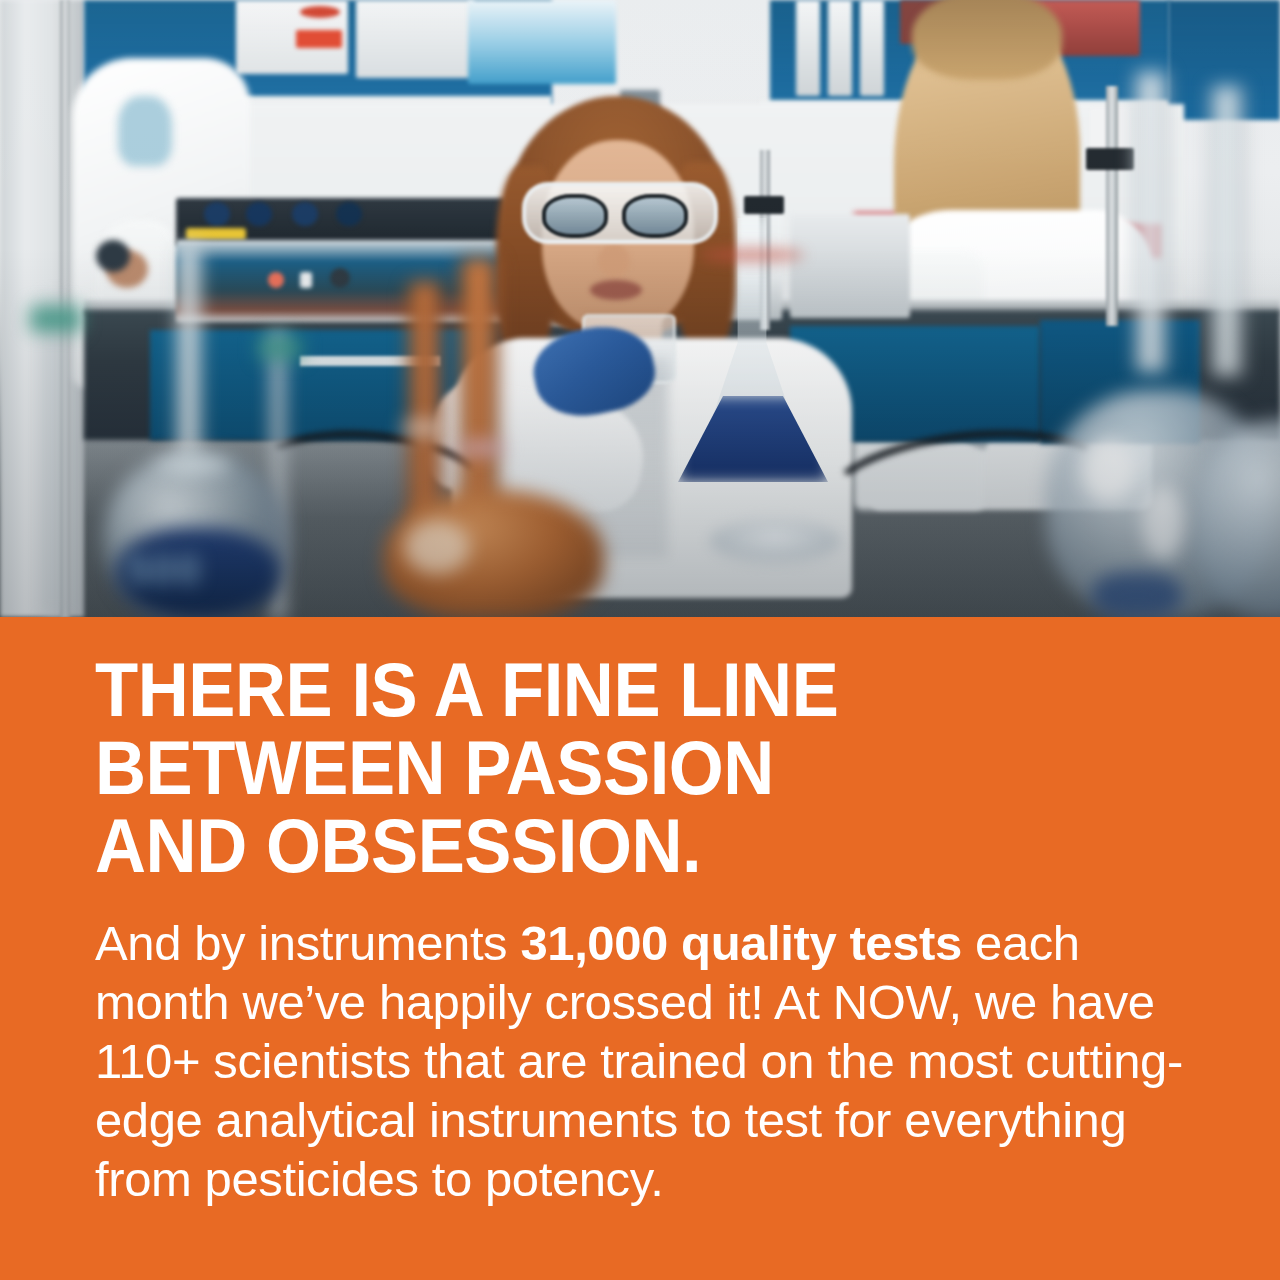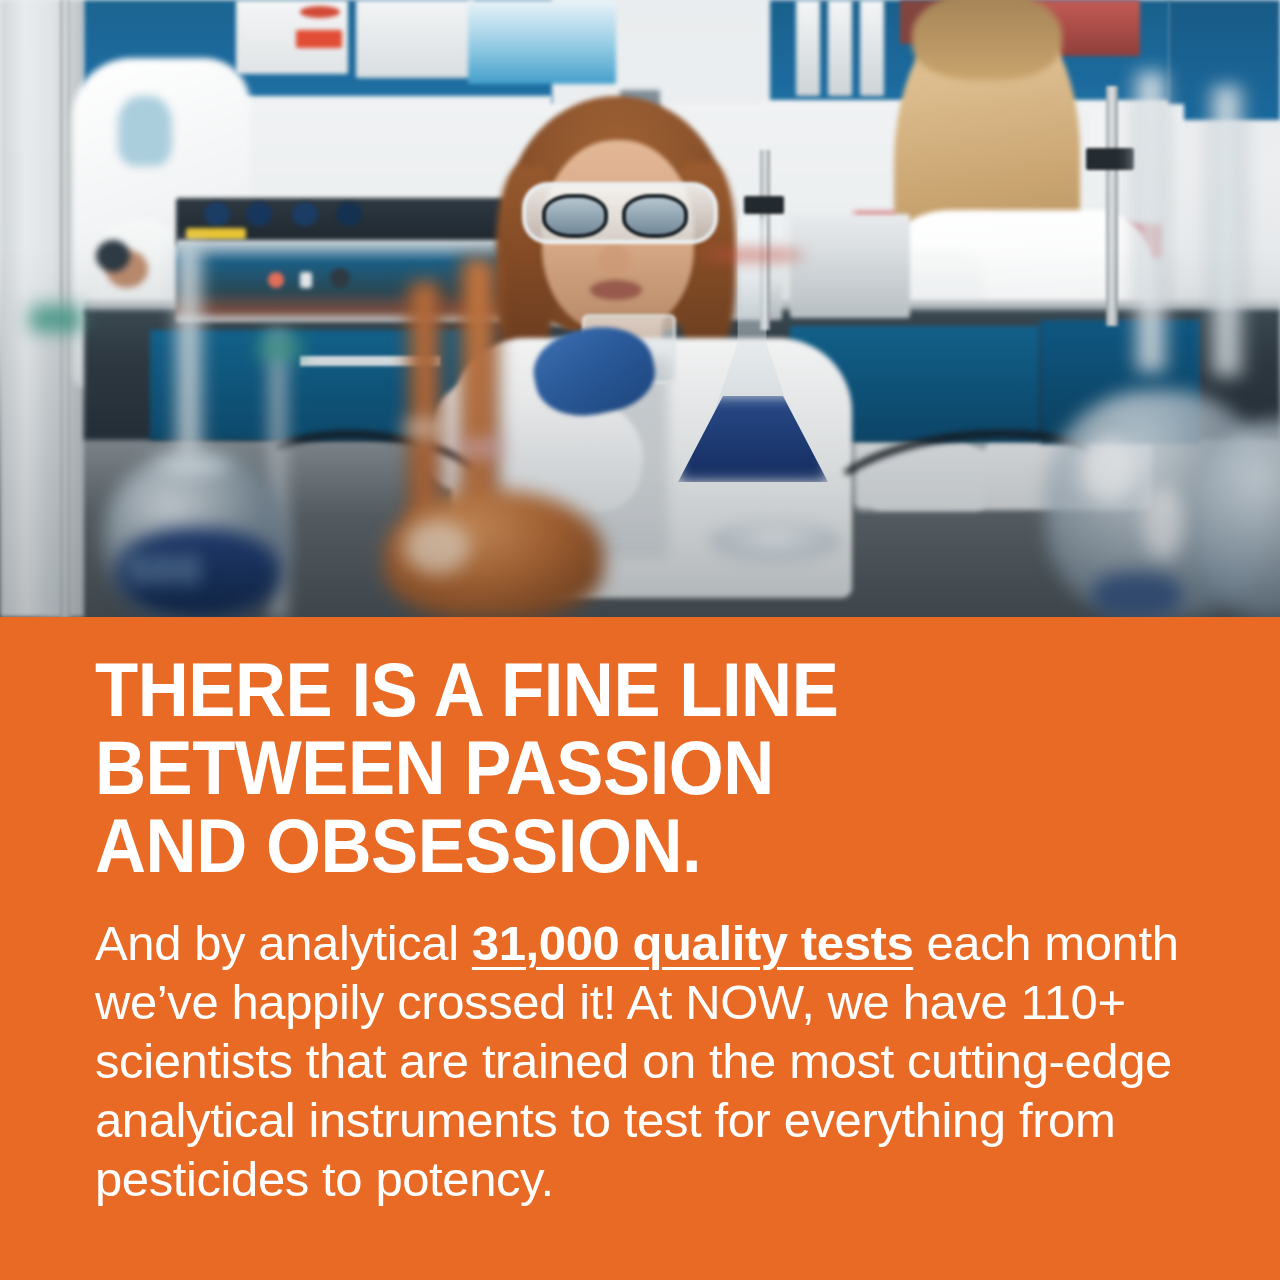--- a/index.html
+++ b/index.html
@@ -396,21 +396,20 @@
     width:1105px;
     color:#ffffff;
     font-family:"Liberation Sans","DejaVu Sans", sans-serif;
     font-weight:400;
     font-size:49px;
     line-height:59px;
     letter-spacing:-0.4px;
   }
   .body-copy .hi {
     font-weight:700;
-    text-decoration:underline;
     text-decoration-thickness:3px;
     text-underline-offset:7px;
     text-decoration-color:#ffffff;
   }
 </style>
 </head>
 <body>
 
 <div id="page">
 
@@ -543,17 +542,17 @@
   </div>
 
   <div class="panel" style="background: rgb(232, 106, 36);">
 
     <div class="headline">
       <span class="hl-line">THERE IS A FINE LINE</span>
       <span class="hl-line">BETWEEN PASSION</span>
       <span class="hl-line">AND OBSESSION.</span>
     </div>
 
-    <p class="body-copy"><span>And by analytical </span><span class="hi">31,000 quality tests</span><span> each month we’ve happily crossed it! At NOW, we have 110+ scientists that are trained on the most cutting-edge analytical instruments to test for everything from pesticides to potency.</span></p>
+    <p class="body-copy"><span>And by instruments </span><span class="hi">31,000 quality tests</span><span> each month we’ve happily crossed it! At NOW, we have 110+ scientists that are trained on the most cutting-edge analytical instruments to test for everything from pesticides to potency.</span></p>
 
   </div>
 
 </div>
 
 </body></html>

